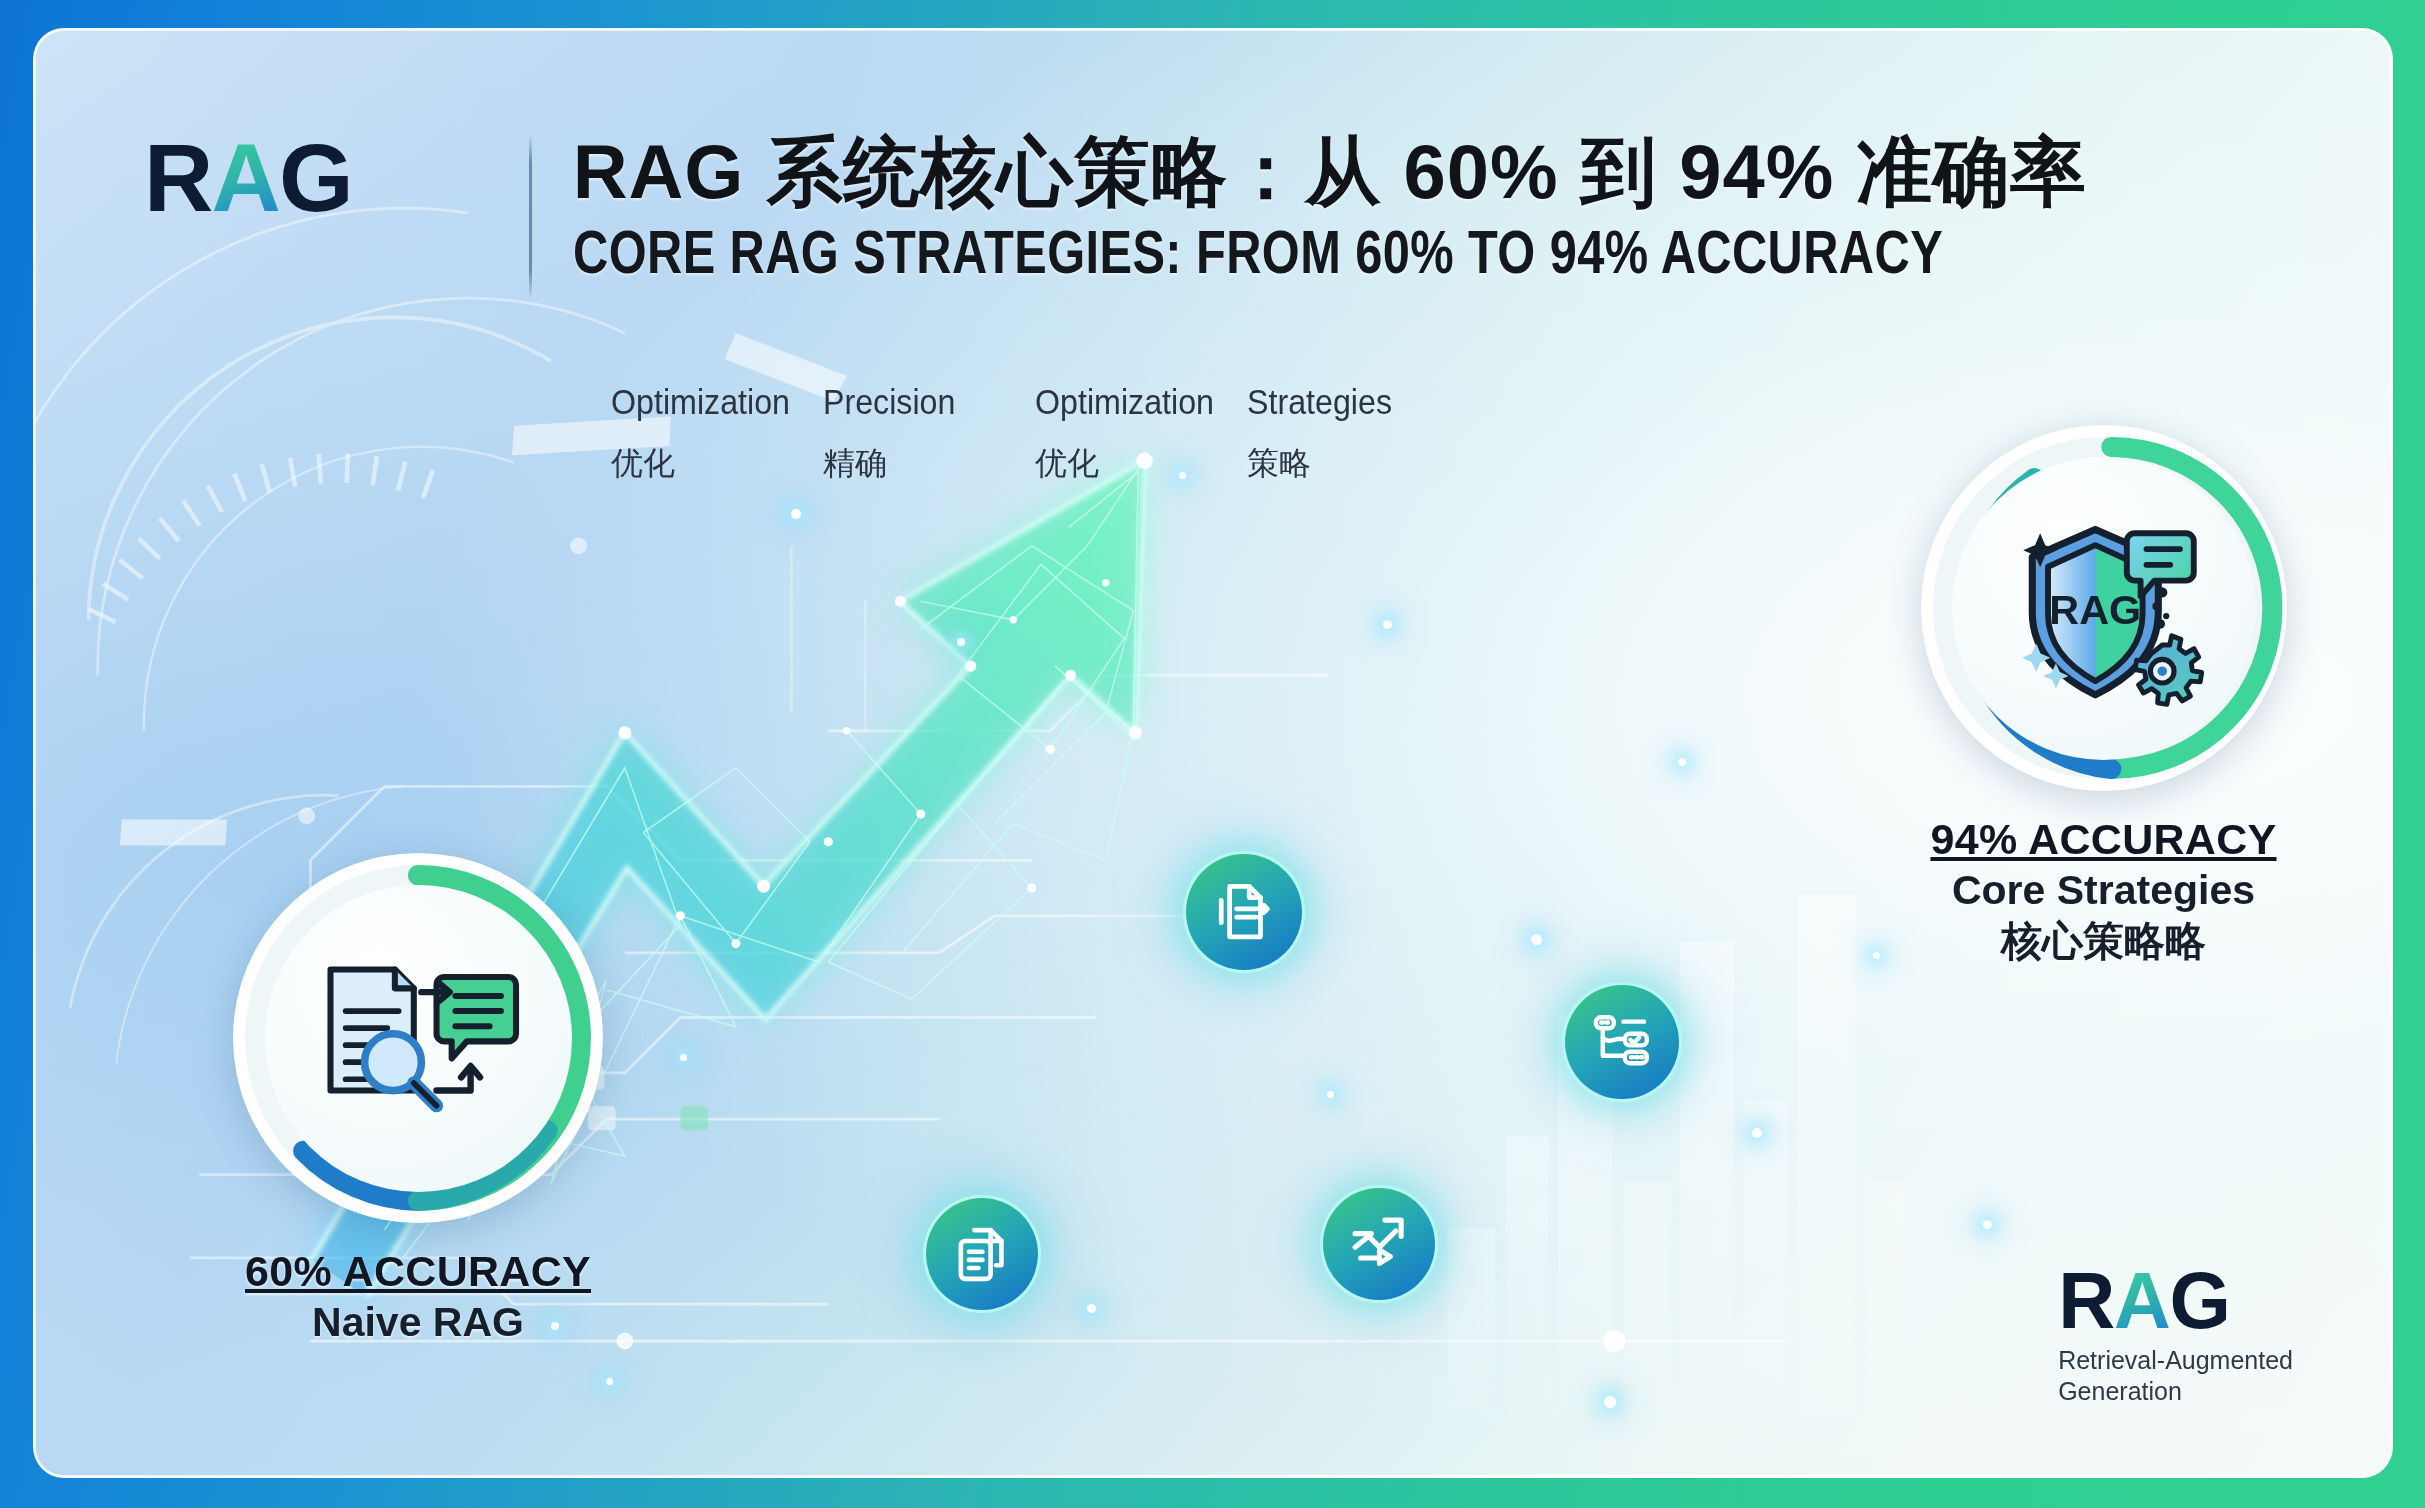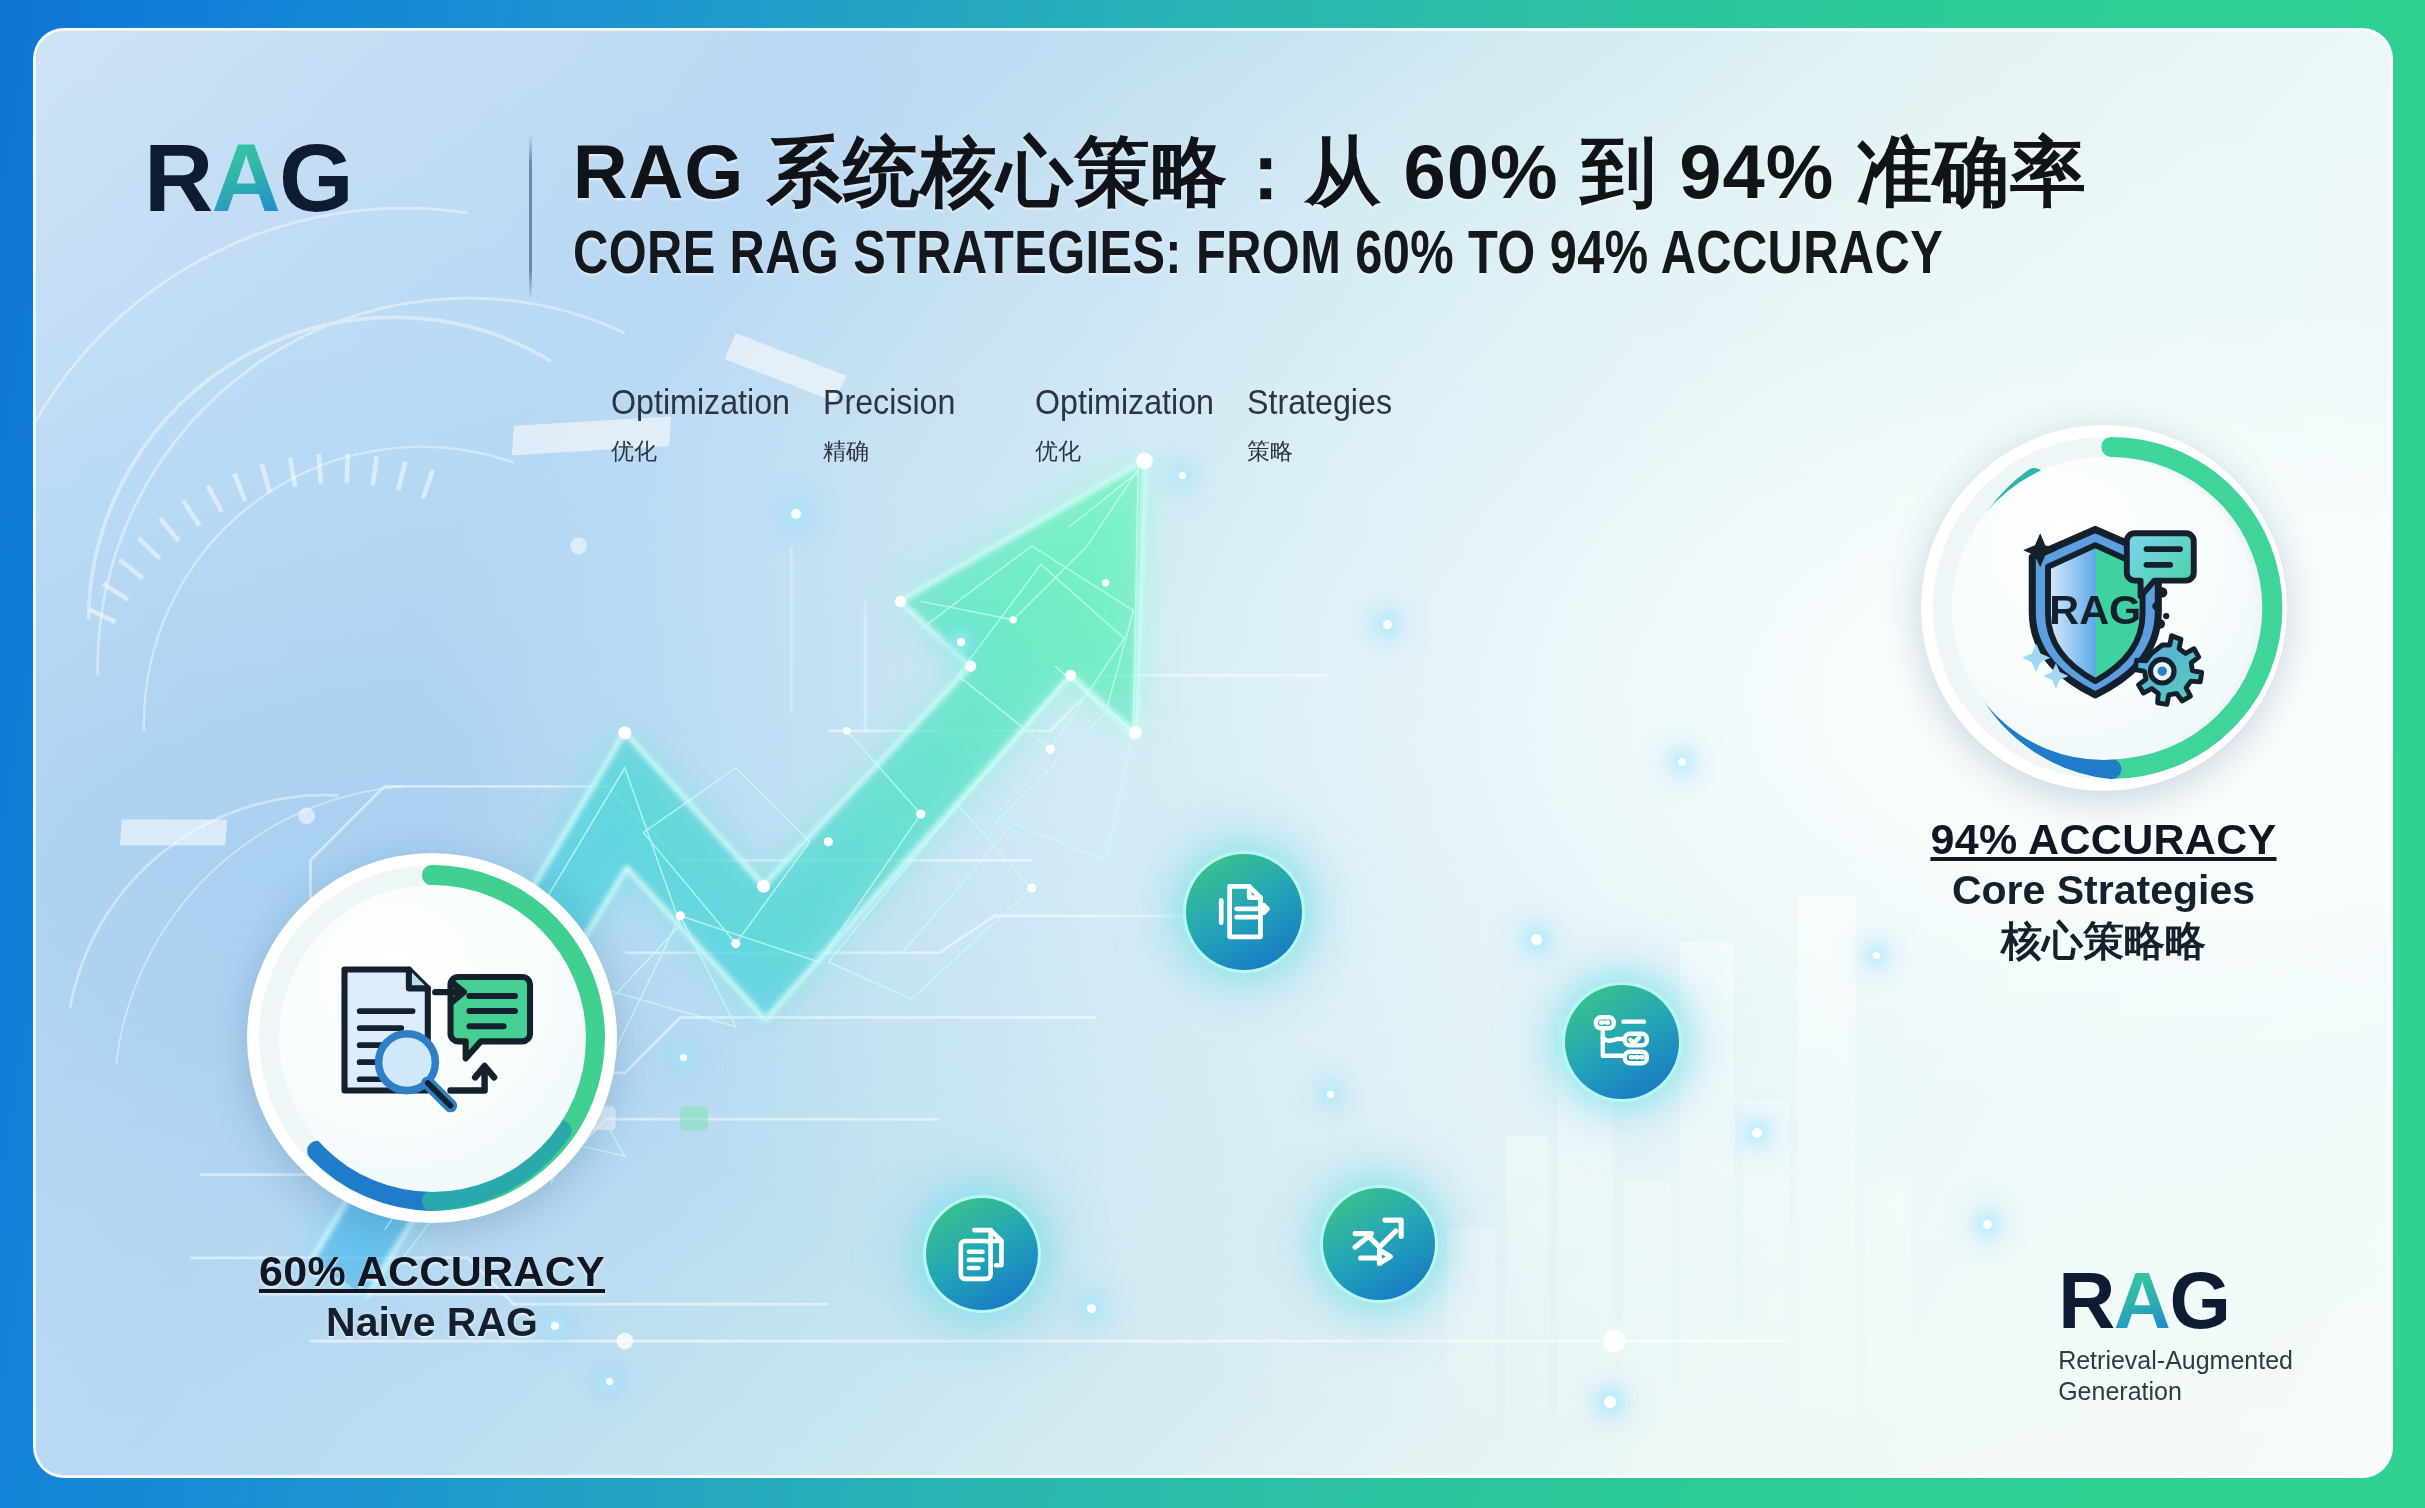--- a/index.html
+++ b/index.html
@@ -100,24 +100,24 @@
   .kw { width: 211px; }
   .kw-en {
     font-size: 35px;
     color: #2c3442;
     line-height: 1.18;
     font-weight: 400;
     transform: scaleX(0.92);
     transform-origin: left center;
   }
   .kw-cn {
-    font-size: 23px;
+    font-size: 32px;
     color: #2c3442;
     line-height: 1.18;
-    margin-top: 16px;
+    margin-top: 23px;
   }
 
   
   .bars { position: absolute; bottom: 65px; left: 1414px; width: 684px; height: 518px; }
   .bar {
     position: absolute; bottom: 0;
     background: linear-gradient(180deg, rgba(255,255,255,0.78) 0%, rgba(255,255,255,0.16) 100%);
     border-radius: 1.8px;
   }
 
@@ -445,21 +445,21 @@
         <rect x="13" y="15.5" width="8" height="4.2" rx="1.8"></rect>
         <path d="M12.5 4.6h7.5"></path>
         <path d="M5 10.5v6.5h7.5"></path>
         <path d="M5 10.5c2 2 4 0.4 5.5 0.4h2.2"></path>
         <path d="M15 11.2l1.2 1.2 2-2"></path>
         <path d="M15.2 17.5h.6M17 17.5h.6M18.8 17.5h.6"></path>
         <path d="M4.4 4.9h.6M6.3 4.9h.6"></path>
       </svg>
     </div>
 
-    <div class="badge" style="left:214px; top:825px; width:370px;">
+    <div class="badge" style="left:200px; top:825px; width:370px;">
       <div class="badge-ring" style="width:370px; height:370px; margin:0 auto;">
         <svg class="ring-svg" viewBox="0 0 200 200">
           <circle cx="100" cy="100" r="88" fill="none" stroke="#eef6f8" stroke-width="11"></circle>
           <path d="M 100 12 A 88 88 0 0 1 100 188" fill="none" stroke="#3fcf8e" stroke-width="11" stroke-linecap="round"></path>
           <path d="M 100 188 A 88 88 0 0 1 38 161" fill="none" stroke="#1f7cc9" stroke-width="11" stroke-linecap="round"></path>
           <path d="M 170 150 A 88 88 0 0 1 100 188" fill="none" stroke="#2aa9ad" stroke-width="11" stroke-linecap="round"></path>
         </svg>
         <div class="badge-inner" style="width:307px; height:307px;">
           <svg viewBox="0 0 120 100" style="width:74%; height:74%;" fill="none" stroke="#14202e" stroke-width="3.2" stroke-linecap="round" stroke-linejoin="round">
 

